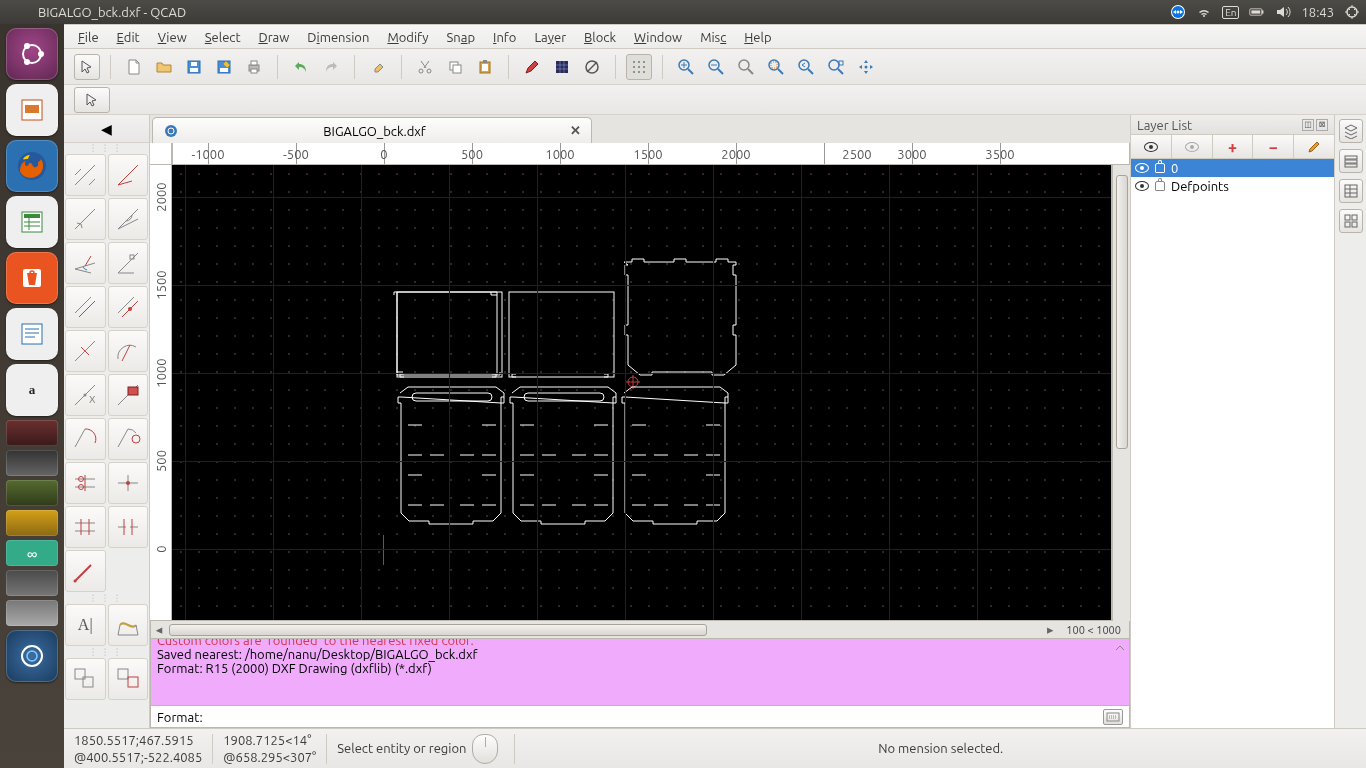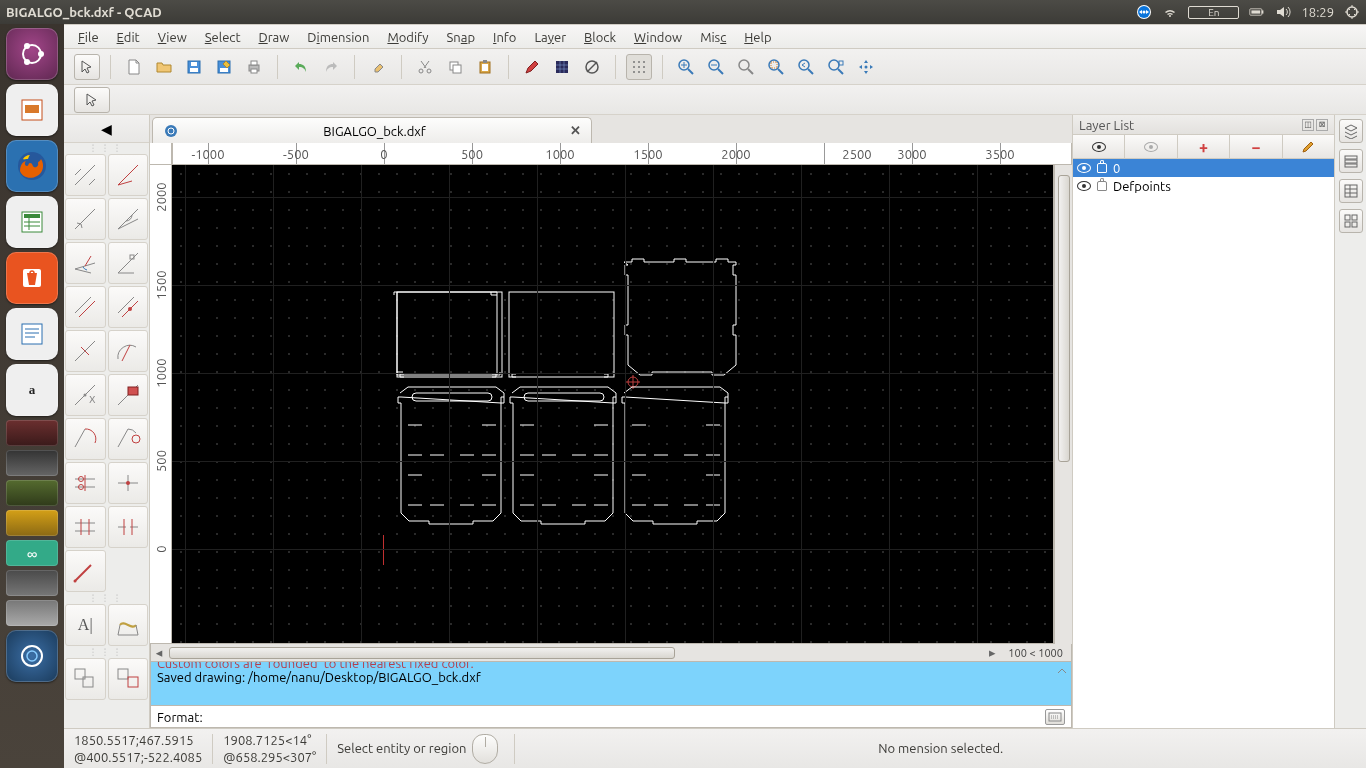--- a/index.html
+++ b/index.html
@@ -1,20 +1,20 @@
 <!DOCTYPE html>
 <html><head>
 <meta charset="utf-8">
 <style>
 * { margin: 0; padding: 0; box-sizing: border-box; font-family: "Ubuntu", "Liberation Sans", sans-serif; font-size: 13px; }
 html, body { width: 1366px; height: 768px; overflow: hidden; background: #f2f1f0; }
 
 
 .sysbar { position: absolute; top: 0; left: 0; right: 0; height: 24px; background: linear-gradient(#4c4b46,#3c3b37); color: #dfdbd2; display: flex; align-items: center; padding: 0 6px; }
-.sysbar .title { font-weight: bold; color: #dfdbd2; }
+.sysbar .title { font-weight: normal; color: #dfdbd2; margin-left: 32px; }
 .sysbar .spacer { flex: 1; }
 .sysbar .ind { margin-left: 10px; display: inline-flex; align-items: center; color: #dfdbd2; font-size: 12px;}
 .sysbar svg { fill: #dfdbd2; }
 
 
 .launcher { position: absolute; top: 24px; left: 0; width: 64px; height: 744px; background: linear-gradient(to bottom, #3a342e, #4a433b); display: flex; flex-direction: column; align-items: center; padding-top: 4px; gap: 4px;}
 .launcher .licon { width: 52px; height: 52px; border-radius: 10px; display: flex; align-items: center; justify-content: center; box-shadow: inset 0 0 0 1px rgba(255,255,255,.2), 0 1px 2px rgba(0,0,0,.5);}
 .launcher .ubuntu { background: radial-gradient(circle at 50% 40%, #a24689, #5e2750);}
 .launcher .impress { background: #efefef;}
 .launcher .firefox { background: #2b71b1;}
@@ -65,28 +65,28 @@
 .origin::before { left:14px; top:0; width:1px; height:30px;}
 .origin::after { top:14px; left:0; height:1px; width:30px;}
 .scroll-h { height:18px; background:#e6e4e1; border:1px solid #bdb8af; border-top:none; display:flex; align-items:center;}
 .scroll-h .thumb { height:12px; background:linear-gradient(#f2f1f0,#d9d6d0); border:1px solid #a8a398; border-radius:3px; margin:0 2px;}
 .scroll-h .btn { width:16px; height:14px; display:flex; align-items:center; justify-content:center; color:#666;}
 .scroll-h .label { margin-left:auto; padding:0 8px; font-size:11px; color:#444;}
 
 .scroll-v { width:18px; background:#e6e4e1; border-left:1px solid #bdb8af; display:flex; flex-direction:column;}
 .scroll-v .thumb { width:12px; background:linear-gradient(to right,#f2f1f0,#d9d6d0); border:1px solid #a8a398; border-radius:3px; margin:2px auto;}
 
-.console { height:44px; border:1px solid #bdb8af; border-top:none; background:#7dd3fc; font-family:"DejaVu Sans", sans-serif; font-size:12px; padding:2px 6px; overflow:hidden; position:relative;}
+.console { height:67px; border:1px solid #bdb8af; border-top:none; background:#f0abfc; font-family:"DejaVu Sans", sans-serif; font-size:12px; padding:2px 6px; overflow:hidden; position:relative;}
 .console .scrollup { position:absolute; right:2px; top:2px; width:14px; height:14px;}
 .console .err { color:#c00;}
 .cmdline { height:22px; border:1px solid #bdb8af; border-top:none; background:#fff; display:flex; align-items:center; padding:0 6px; font-size:12px;}
 .cmdline .kbd { margin-left:auto; width:20px; height:16px; border:1px solid #999; border-radius:2px; background:linear-gradient(#fff,#e0ded9); display:flex; align-items:center; justify-content:center;}
 
 
-.rightpanels { width:294px; display:flex;}
+.rightpanels { width:236px; display:flex;}
 .rightdock { width:32px; background:#ededeb; border-left:1px solid #cfcbc2; display:flex; flex-direction:column; align-items:center; padding-top:4px; gap:6px;}
 .rightdock .dbtn { width:24px; height:24px; border:1px solid #b8b4ac; border-radius:3px; background:linear-gradient(#fbfaf9,#e6e4e1); display:flex; align-items:center; justify-content:center;}
 .layerpanel { flex:1; background:#ededeb; border-left:1px solid #cfcbc2; display:flex; flex-direction:column;}
 .layerpanel .hdr { height:20px; background:linear-gradient(#efeeec,#e3e1de); border-bottom:1px solid #cfcbc2; display:flex; align-items:center; padding:0 6px; font-size:12px; color:#555;}
 .layerpanel .hdr .ctl { margin-left:auto; display:flex; gap:2px;}
 .layerpanel .tbar { height:24px; display:flex; border-bottom:1px solid #cfcbc2;}
 .layerpanel .tbar .cell { flex:1; border-right:1px solid #cfcbc2; display:flex; align-items:center; justify-content:center; background:linear-gradient(#fbfaf9,#e8e6e3);}
 .layerpanel .tbar .cell:last-child { border-right:none;}
 .layerlist { flex:1; background:#fff; font-size:12px;}
 .layerrow { height:18px; display:flex; align-items:center; padding:0 4px; gap:6px;}
@@ -115,35 +115,35 @@
         <circle cx="8" cy="8" r="6" fill="#0a74da"></circle>
         <path d="M3 8l3-2v4zM13 8l-3-2v4z" fill="#fff"></path>
         <circle cx="8" cy="8" r="1.5" fill="#fff"></circle>
       </svg>
     </span>
   <span class="ind">
       <svg class="icon" viewBox="0 0 16 16">
         <path d="M8 13a1 1 0 100-2 1 1 0 000 2zm-3-3a5 5 0 016 0l-1 1a3.5 3.5 0 00-4 0zm-2-2a8 8 0 0110 0l-1 1a6.5 6.5 0 00-8 0z" fill="#dfdbd2"></path>
       </svg>
     </span>
-  <span class="ind" style="border:1px solid #dfdbd2; border-radius:2px; padding:0 19px; font-size:10px;">En</span>
+  <span class="ind" style="border:1px solid #dfdbd2; border-radius:2px; padding:0 2px; font-size:10px;">En</span>
   <span class="ind">
       <svg class="icon" viewBox="0 0 20 12">
         <rect x="1" y="2" width="15" height="8" rx="1" fill="none" stroke="#dfdbd2"></rect>
         <rect x="16" y="4" width="2" height="4" fill="#dfdbd2"></rect>
         <rect x="3" y="4" width="11" height="4" fill="#dfdbd2"></rect>
       </svg>
     </span>
   <span class="ind">
       <svg class="icon" viewBox="0 0 16 16">
         <path d="M2 6v4h3l4 3V3L5 6z" fill="#dfdbd2"></path>
         <path d="M11 5a4 4 0 010 6M13 3a7 7 0 010 10" stroke="#dfdbd2" fill="none"></path>
       </svg>
     </span>
-  <span class="ind" style="font-size:13px;">18:29</span>
+  <span class="ind" style="font-size:13px;">18:43</span>
   <span class="ind">
       <svg class="icon" viewBox="0 0 16 16">
         <circle cx="8" cy="8" r="5" fill="none" stroke="#dfdbd2" stroke-width="1.5"></circle>
         <path d="M4 4l2 2M12 4l-2 2M4 12l2-2M12 12l-2-2M8 1v2M8 13v2M1 8h2M13 8h2" stroke="#dfdbd2"></path>
       </svg>
     </span>
 </div>
 
 <div class="launcher">
   <div class="licon ubuntu">
@@ -706,21 +706,22 @@
       <div class="scroll-h">
         <div class="btn">◂</div>
         <div class="thumb" style="width:55%;"></div>
         <div style="flex:1;"></div>
         <div class="btn">▸</div>
         <span class="label">100 &lt; 1000</span>
       </div>
 
       <div class="console">
         <div class="err" style="margin-top:-8px; opacity:.7;">Custom colors are 'rounded' to the nearest fixed color.</div>
-        <div>Saved drawing: /home/nanu/Desktop/BIGALGO_bck.dxf</div>
+        <div>Saved nearest: /home/nanu/Desktop/BIGALGO_bck.dxf</div>
+        <div>Format: R15 (2000) DXF Drawing (dxflib) (*.dxf)</div>
         <div class="scrollup"><svg width="14" height="14" viewBox="0 0 14 14">
               <path d="M3 9l4-4 4 4" fill="none" stroke="#888"></path>
             </svg></div>
       </div>
       <div class="cmdline">
         <span>Format:</span>
         <div class="kbd">
             <svg width="14" height="10" viewBox="0 0 14 10">
               <rect x="1" y="1" width="12" height="8" fill="none" stroke="#888"></rect>
               <line x1="3" y1="4" x2="11" y2="4" stroke="#888" stroke-dasharray="1 1"></line>

